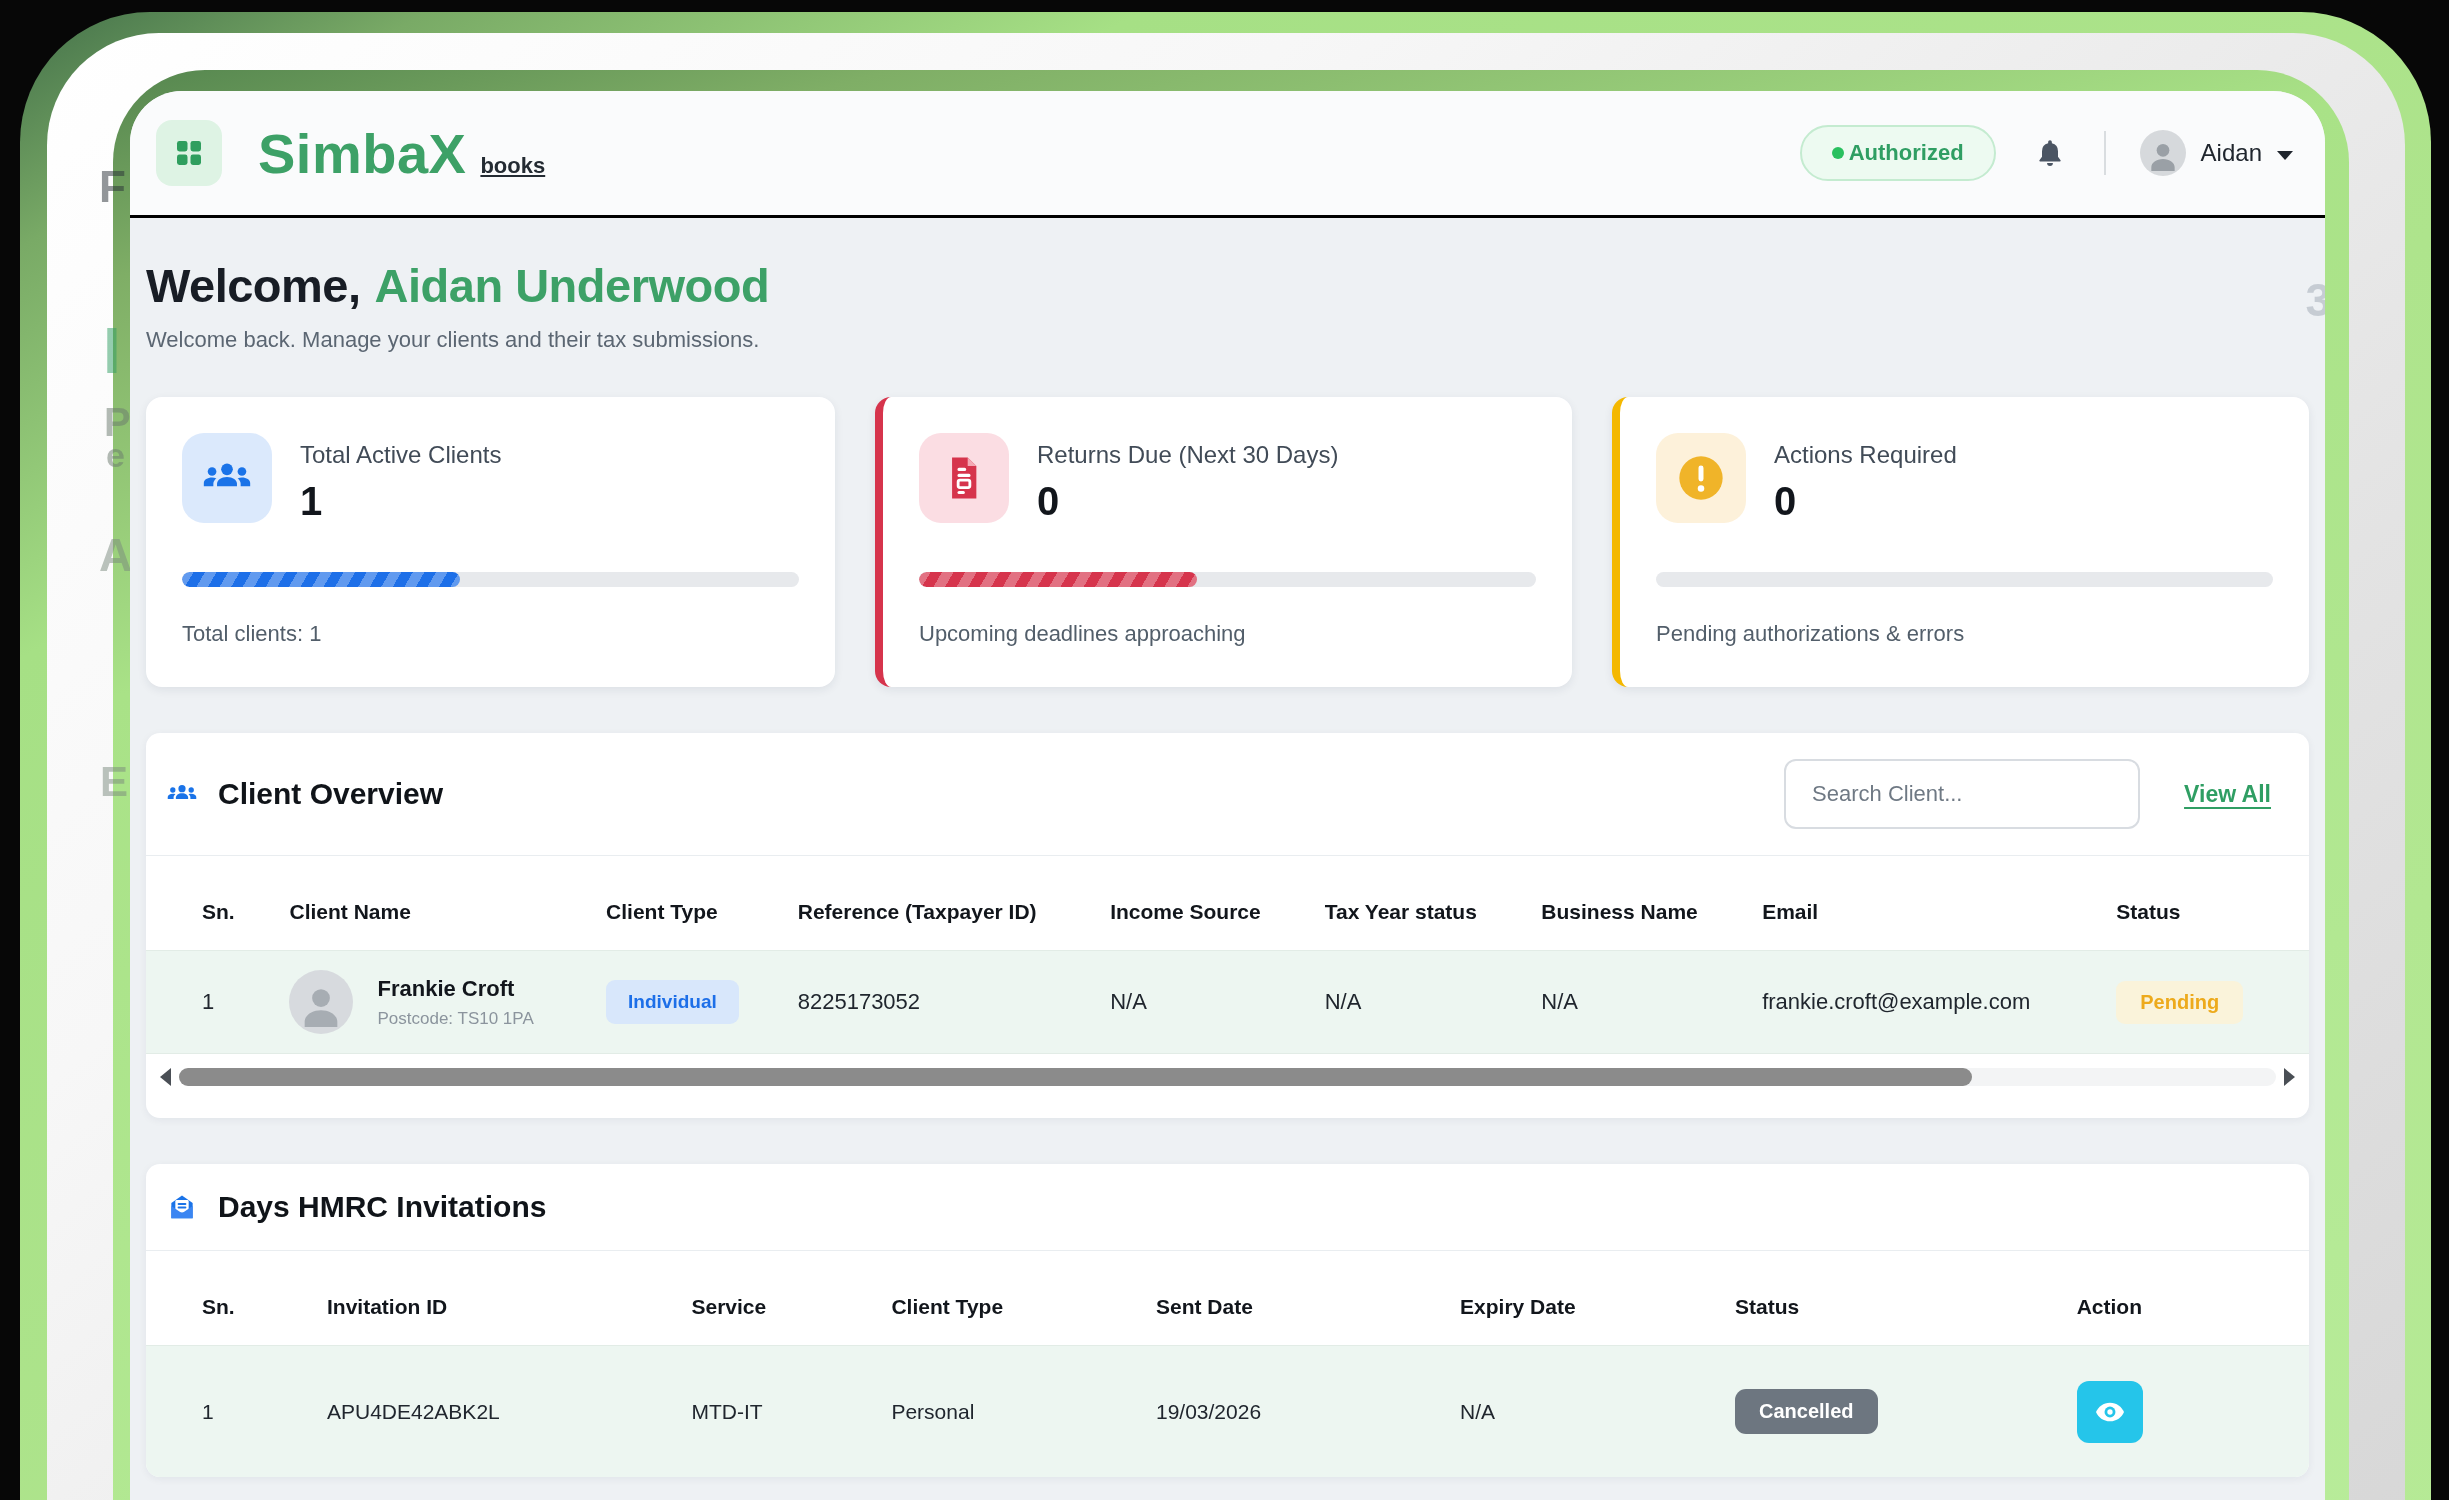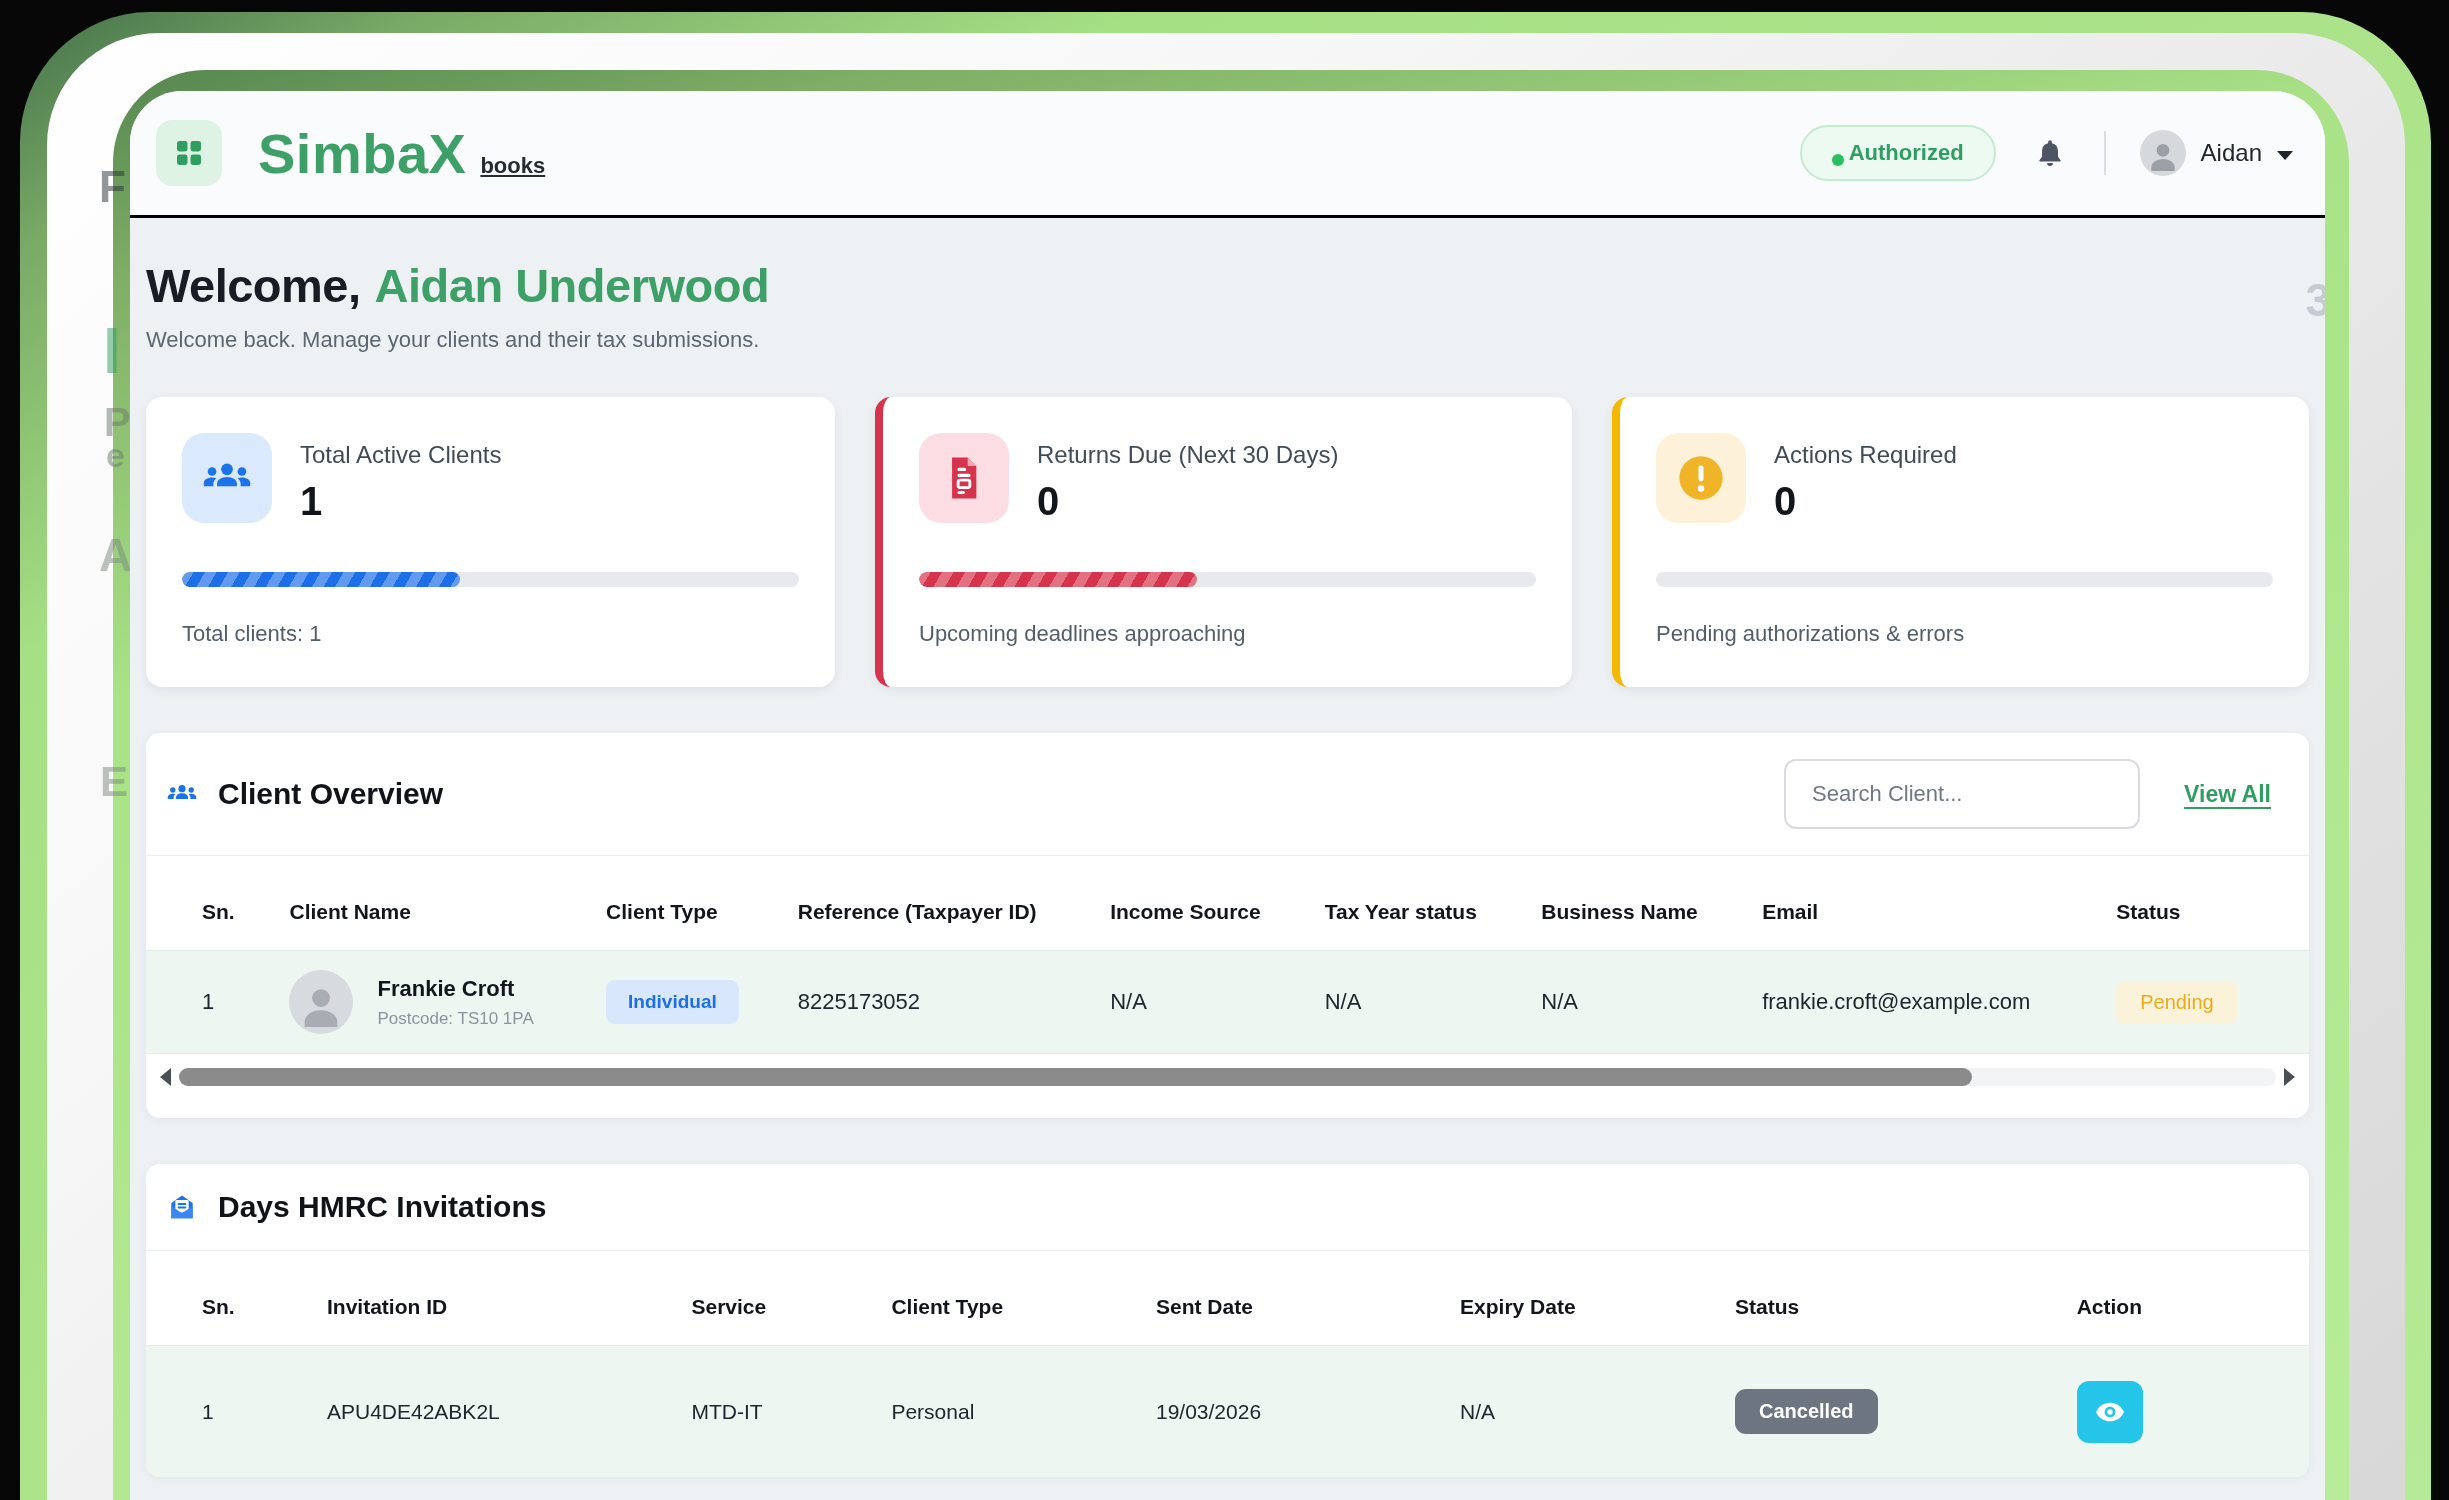--- a/index.html
+++ b/index.html
@@ -34,21 +34,21 @@
   .ghost-3 { position:absolute; right:-6px; top:182px; font-size:46px; font-weight:700; color:#c6ccd3; z-index:0; }
   .app-header { height:127px; background:#fafbfc; border-bottom:3px solid #000000;
     display:flex; align-items:center; padding:0 32px 0 26px; position:relative; z-index:1; }
   .logo-badge { width:66px; height:66px; border-radius:16px; background:#def3e4;
     display:grid; place-items:center; }
   .logo-badge svg { width:36px; height:36px; }
   .logo-text { margin-left:36px; display:flex; align-items:baseline; }
   .logo-main { font-size:56px; font-weight:700; color:#3da167; letter-spacing:.5px; }
   .logo-sub { font-size:22px; font-weight:700; color:#242b33; margin-left:14px;text-decoration:underline; }
   .header-right { margin-left:auto; display:flex; align-items:center; gap:34px; }
-  .badge-authorized { display:flex; align-items:flex-end; gap:5px; padding:13px 30px;
+  .badge-authorized { display:flex; align-items:center; gap:5px; padding:13px 30px;
     border-radius:999px; background:#edfaf1; border:2px solid #c4ebd0;
     color:#2f9e63; font-size:22px; font-weight:700; }
   .auth-dot { width:12px; height:12px; border-radius:50%; background:#29c05f; }
   .bell-btn { width:40px; height:40px; display:grid; place-items:center; cursor:pointer; }
   .bell-btn svg { width:32px; height:32px; fill:#4b5563; }
   .header-divider { width:2px; height:44px; background:#d9dde0; }
   .user-menu { display:flex; align-items:center; gap:15px; cursor:pointer;justify-content:center; }
   .avatar { width:46px; height:46px; border-radius:50%; background:#d6d9dc; overflow:hidden;
     display:grid; place-items:center; }
   .avatar svg { width:40px; height:40px; margin-top:6px; }
@@ -105,21 +105,21 @@
     border-bottom:1px solid #e2ece6; font-size:22px; color:#20262e; cursor:pointer; }
   .client-cell { display:flex; align-items:center; gap:24px; }
   .row-avatar { width:64px; height:64px; border-radius:50%; background:#d7dade; overflow:hidden;
     display:grid; place-items:center; flex-shrink:0; }
   .row-avatar svg { width:56px; height:56px; margin-top:8px; }
   .client-name { font-size:22px; font-weight:700; color:#12161c; }
   .client-postcode { font-size:17px; color:#8b949d; margin-top:7px; }
   .badge-individual { display:inline-block; padding:11px 22px; border-radius:9px;
     background:#d8e7fb; color:#1d6fe8; font-size:19px; font-weight:600; }
   .badge-pending { display:inline-block; padding:10px 24px; border-radius:9px;
-    background:#faf3da; color:#edaa1c; font-size:20px; font-weight:400; }
+    background:#faf3da; color:#edaa1c; font-size:20px; font-weight:700; }
   .hscroll { margin:10px 6px 28px; height:26px; display:flex; align-items:center; gap:8px; padding:0 8px; }
   .scroll-arrow { width:0; height:0; cursor:pointer; }
   .scroll-arrow.left  { border-top:9px solid transparent; border-bottom:9px solid transparent; border-right:11px solid #4a4f55; }
   .scroll-arrow.right { border-top:9px solid transparent; border-bottom:9px solid transparent; border-left:11px solid #4a4f55; }
   .scroll-track { flex:1; height:18px; border-radius:9px; background:#f3f4f5; }
   .scroll-thumb { width:85.5%; height:18px; border-radius:9px; background:#8b8b8b; cursor:grab; }
   .inv-row { background:#edf6f1; min-height:132px; border-top:1px solid #e2ece6; font-size:21px; color:#20262e; cursor:pointer; }
   .badge-cancelled { display:inline-block; padding:11px 24px; border-radius:11px;
     background:#6d7680; color:#fff; font-size:20px; font-weight:700; }
   .eye-btn { width:66px; height:62px; border-radius:12px; background:#25c5ea; border:none;

